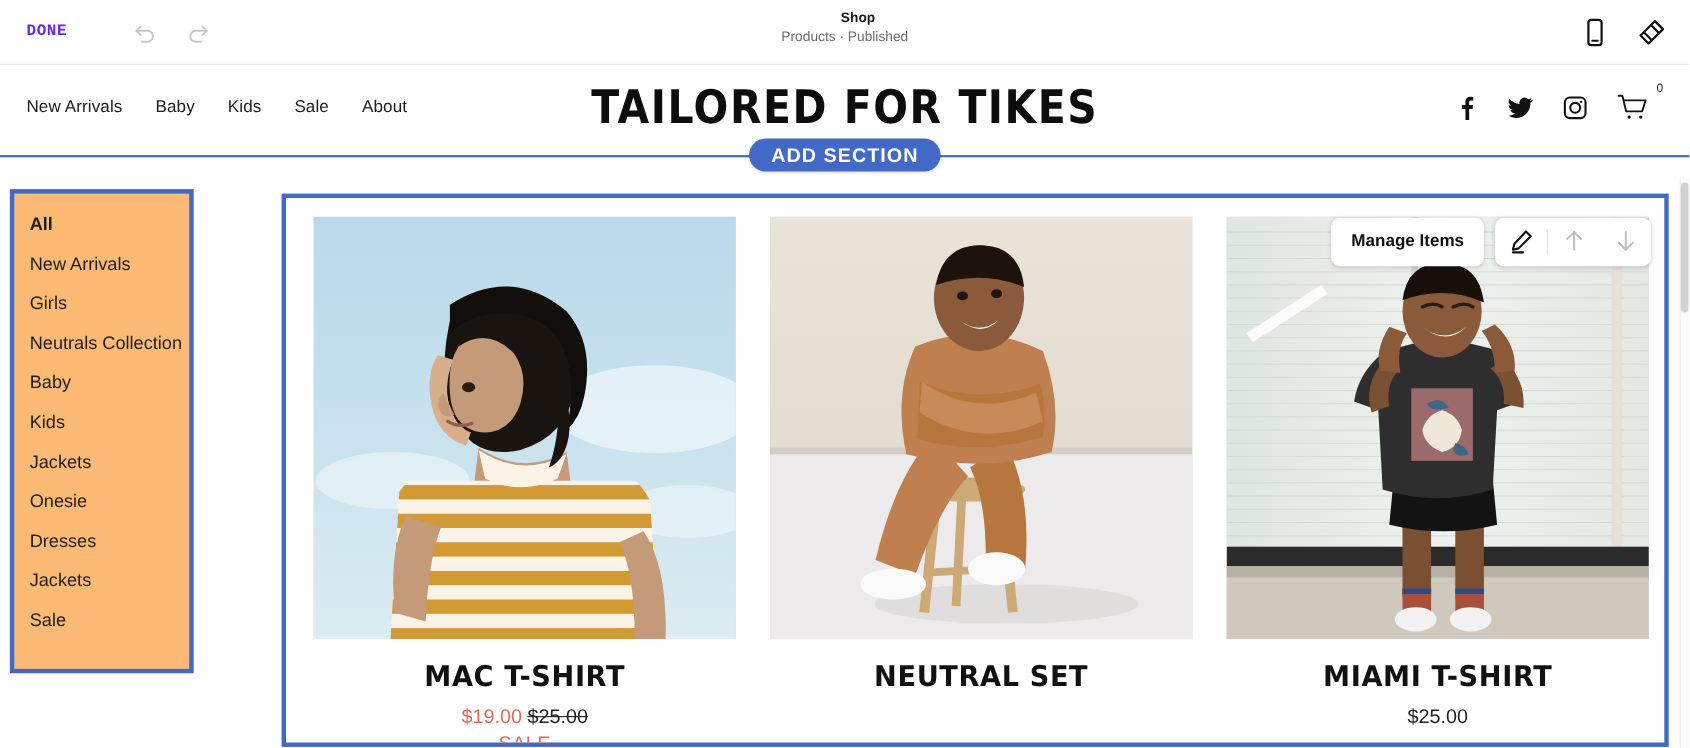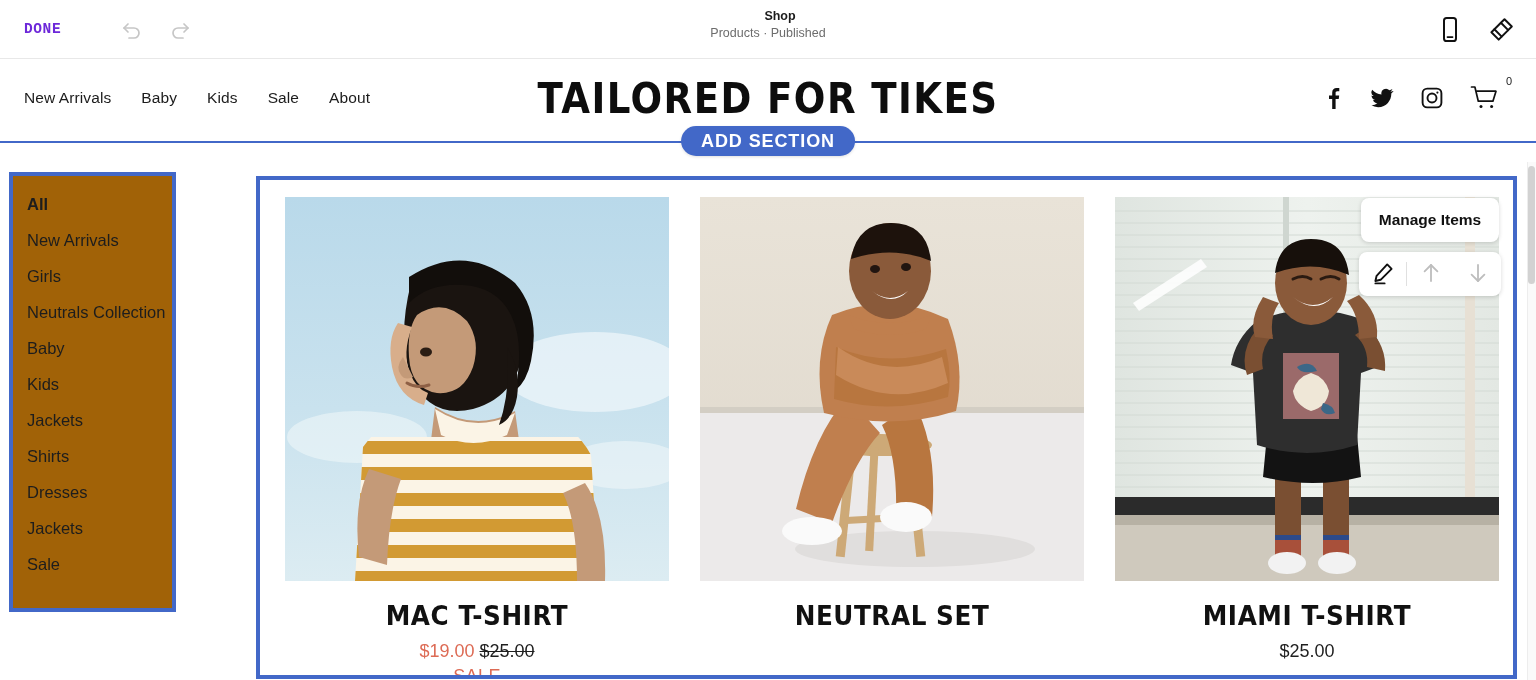--- a/index.html
+++ b/index.html
@@ -168,21 +168,21 @@
   }
 
   
   .cat-panel {
     position: absolute;
     left: 9px;
     top: 10px;
     width: 167px;
     height: 440px;
     border: 4px solid var(--accent);
-    background: #a16207;
+    background: #fdba74;
     padding: 10px 0 8px 14px;
     overflow: hidden;
   }
   .cat-list { list-style: none; }
   .cat-list li {
     font-size: 16.5px;
     line-height: 36px;
     color: #1d1d1d;
     cursor: pointer;
     white-space: nowrap;
@@ -248,21 +248,20 @@
 
   
   .manage-overlay {
     position: absolute;
     top: 18px;
     right: 12px;
     display: flex;
     align-items: center;
     gap: 10px;
     z-index: 8;
-    flex-direction: column;
   }
   .manage-pill {
     background: #ffffff;
     border: none;
     border-radius: 8px;
     height: 44px;
     padding: 0 18px;
     font-size: 15.5px;
     font-weight: bold;
     color: #111;
@@ -399,21 +398,21 @@
 
   <div class="cat-panel">
     <ul class="cat-list">
       <li class="active">All</li>
       <li>New Arrivals</li>
       <li>Girls</li>
       <li>Neutrals Collection</li>
       <li>Baby</li>
       <li>Kids</li>
       <li>Jackets</li>
-      <li>Shirts</li>
+      <li>Onesie</li>
       <li>Dresses</li>
       <li>Jackets</li>
       <li>Sale</li>
     </ul>
   </div>
 
   <div class="grid-section">
 
     <div class="grid-inner">
 

